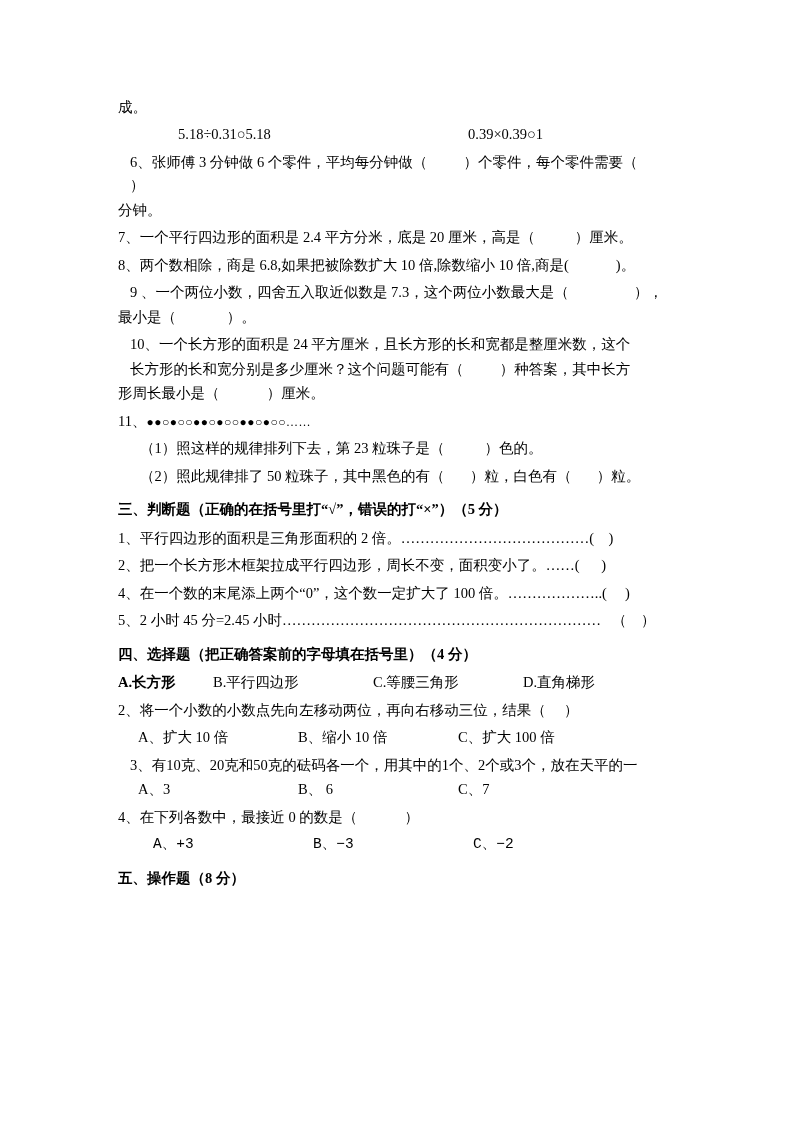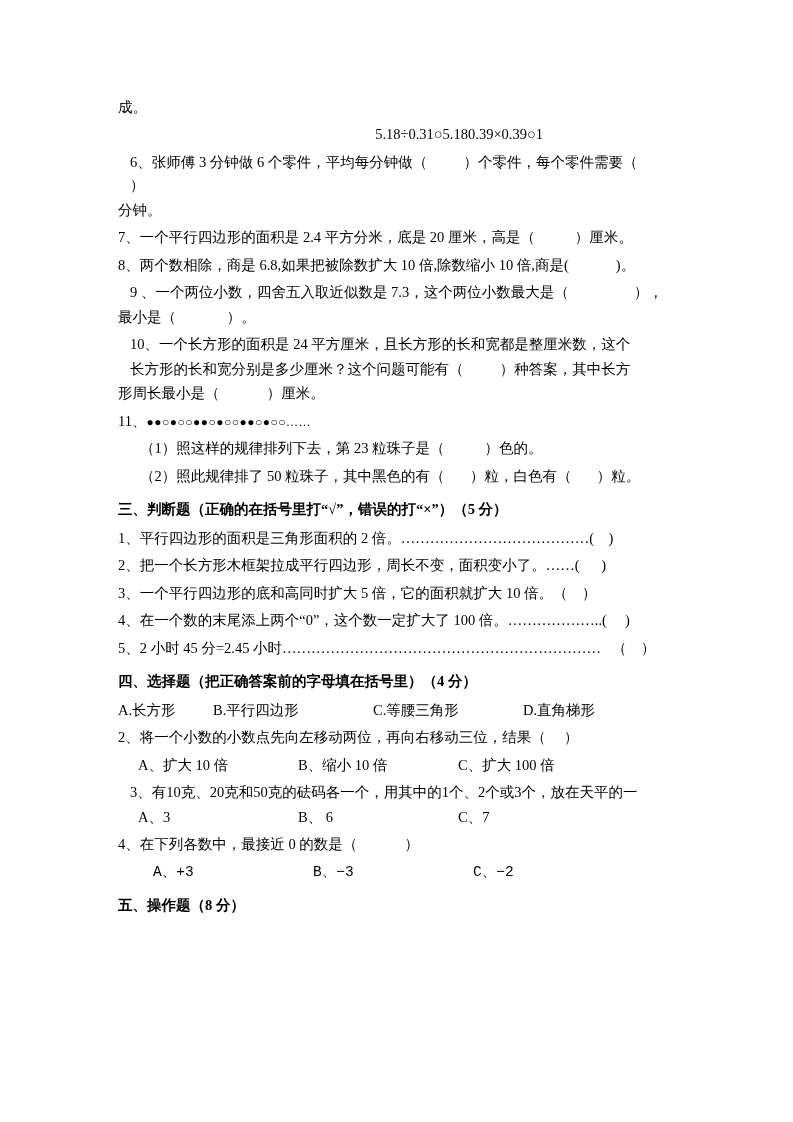--- a/index.html
+++ b/index.html
@@ -35,30 +35,30 @@
     font-weight: bold;
     line-height: 1.62;
     margin: 10px 0 5px 0;
   }
   .row-two {
     display: flex;
     font-size: 14.5px;
     line-height: 1.62;
     margin-bottom: 4px;
   }
-  .row-two .c1 { padding-left: 60px; width: 290px; text-align: right; }
+  .row-two .c1 { padding-left: 60px; width: 290px; }
   .row-two .c2 { }
   .opts {
     display: flex;
     font-size: 14.5px;
     line-height: 1.62;
     margin: 0 0 4px 0;
   }
   .opts > span { display: inline-block; }
-  .w1 { width: 95px; }
+  .w1 { width: 95px; font-weight: bold; }
   .w2 { width: 160px; }
   .w3 { width: 150px; }
   .pl20 { padding-left: 20px; }
   .pl35 { padding-left: 35px; font-family: Liberation Mono, monospace; }
   .beads {
     font-size: 12px;
     letter-spacing: 0.5px;
   }
 </style>
 </head>
@@ -89,21 +89,20 @@
   <p class="line">形周长最小是（             ）厘米。</p>
 
   <p class="line"><span>11、</span><span class="beads">●●○●○○●●○●○○●●○●○○……</span></p>
   <p class="line sub">（1）照这样的规律排列下去，第 23 粒珠子是（           ）色的。</p>
   <p class="line sub">（2）照此规律排了 50 粒珠子，其中黑色的有（       ）粒，白色有（       ）粒。</p>
 
   <p class="heading">三、判断题（正确的在括号里打“√”，错误的打“×”）（5 分）</p>
 
   <p class="line">1、平行四边形的面积是三角形面积的 2 倍。…………………………………(    )</p>
   <p class="line">2、把一个长方形木框架拉成平行四边形，周长不变，面积变小了。……(      )</p>
-  <p class="line">3、一个平行四边形的底和高同时扩大 5 倍，它的面积就扩大 10 倍。（    ）</p>
   <p class="line">4、在一个数的末尾添上两个“0”，这个数一定扩大了 100 倍。………………..(     )</p>
   <p class="line">5、2 小时 45 分=2.45 小时…………………………………………………………   （    ）</p>
 
   <p class="heading">四、选择题（把正确答案前的字母填在括号里）（4 分）</p>
 
   <div class="opts">
     <span class="w1">A.长方形</span>
     <span class="w2">B.平行四边形</span>
     <span class="w3">C.等腰三角形</span>
     <span>D.直角梯形</span>

